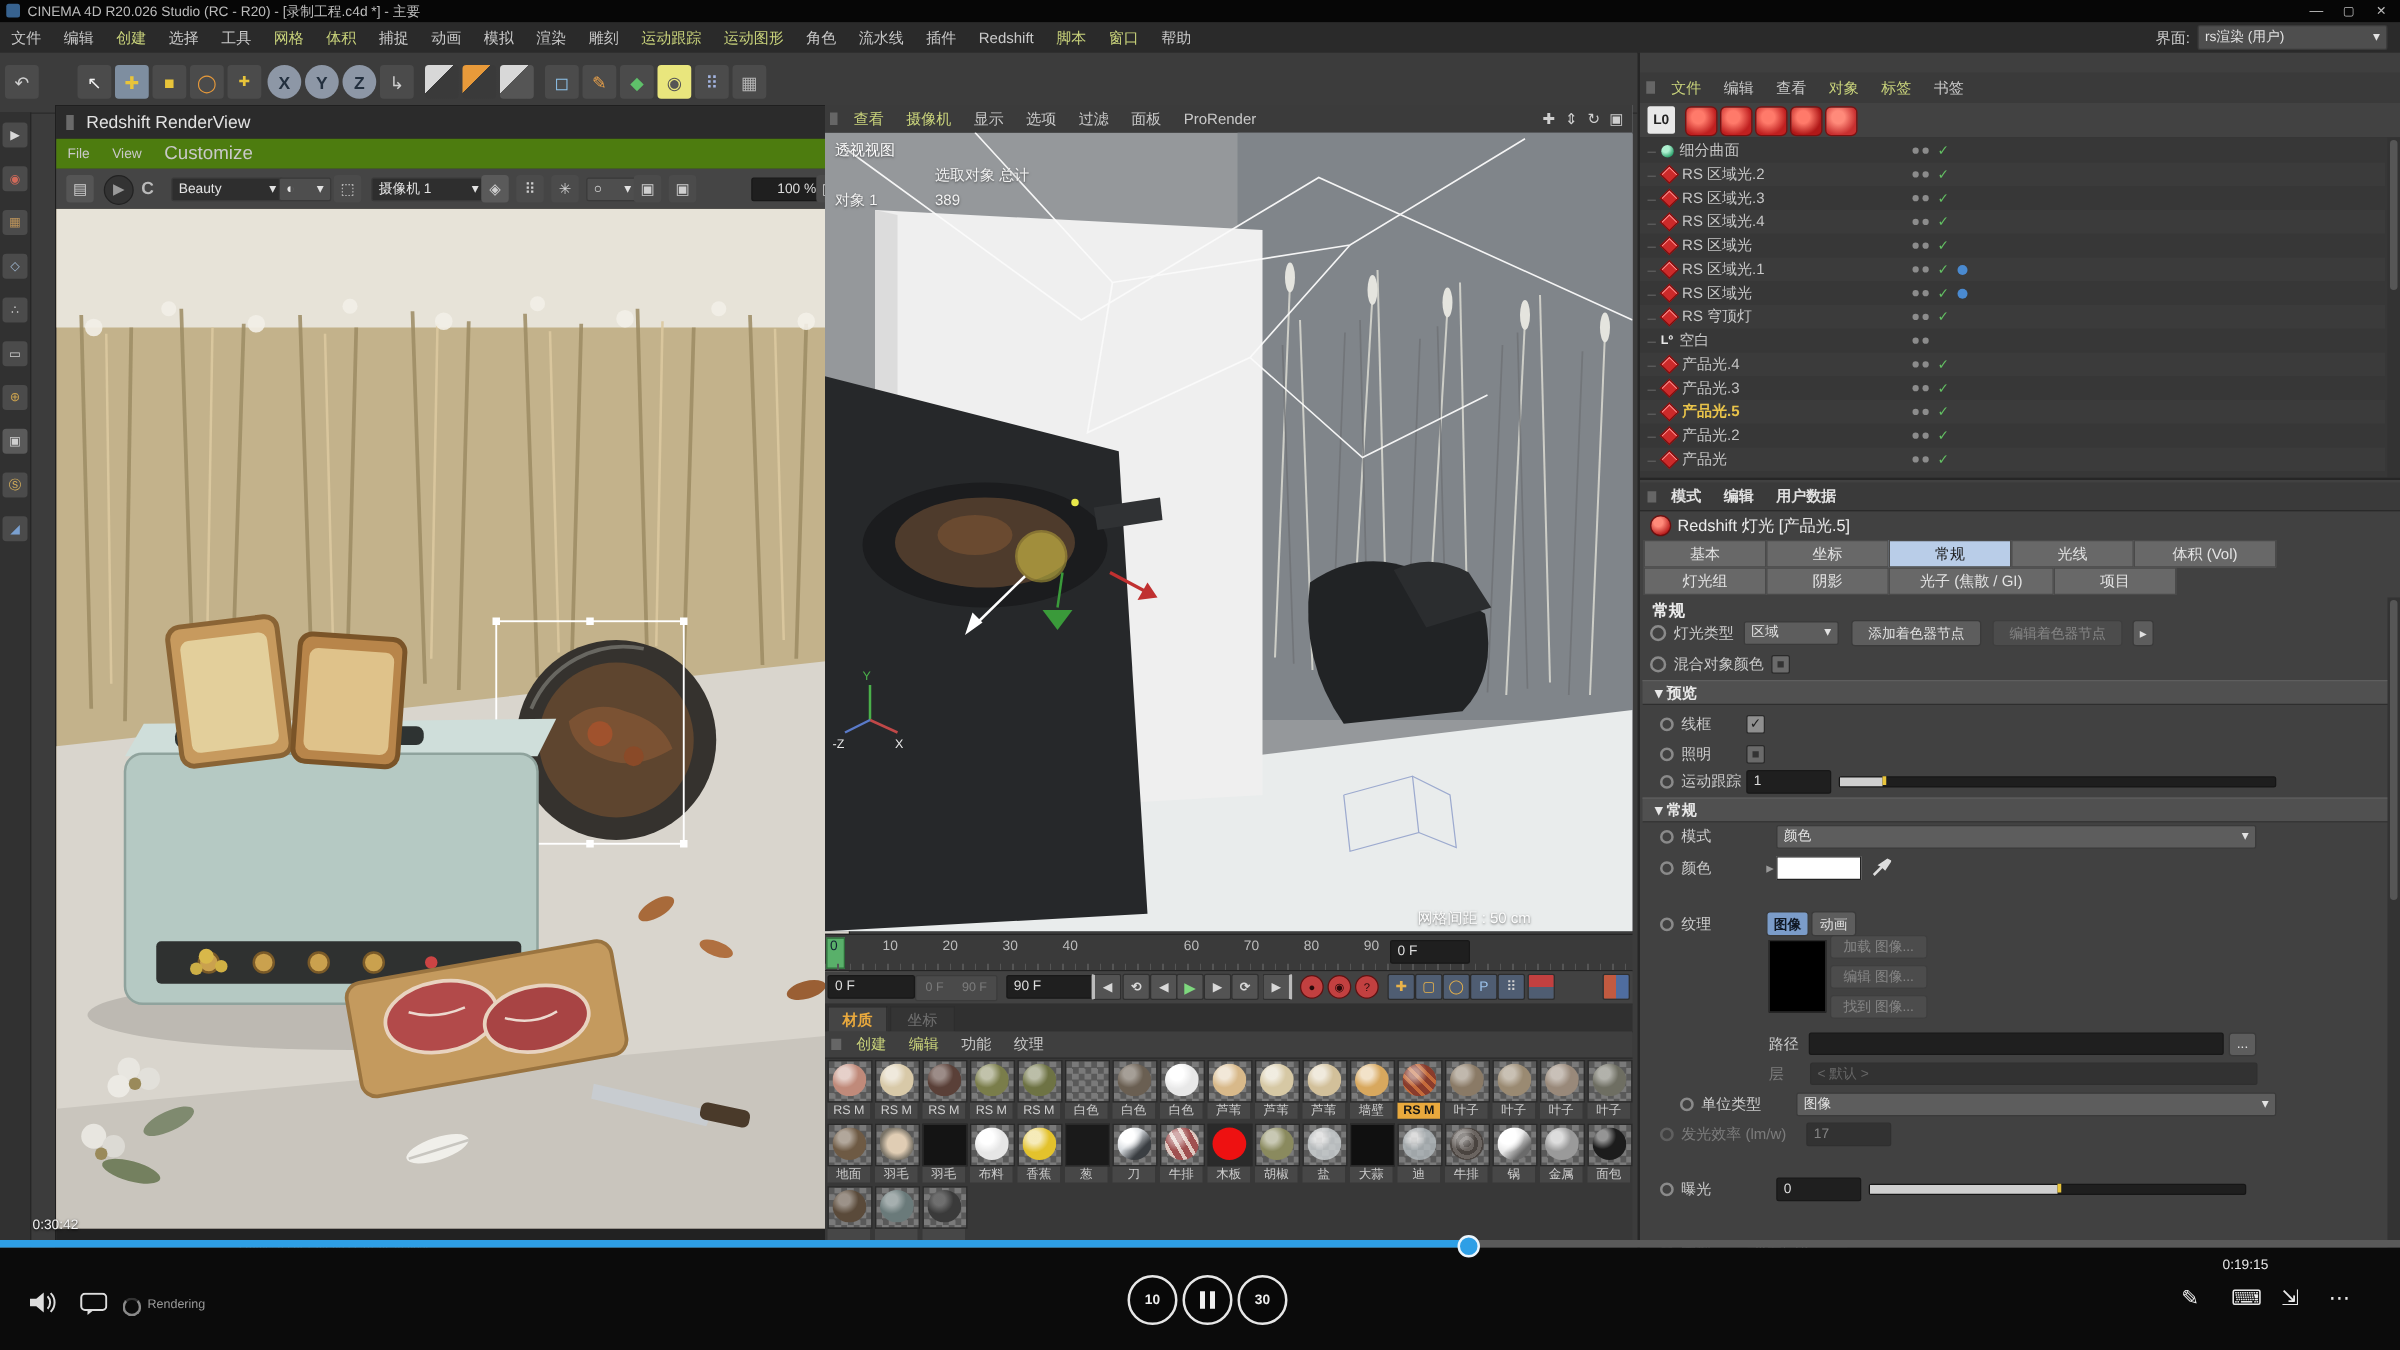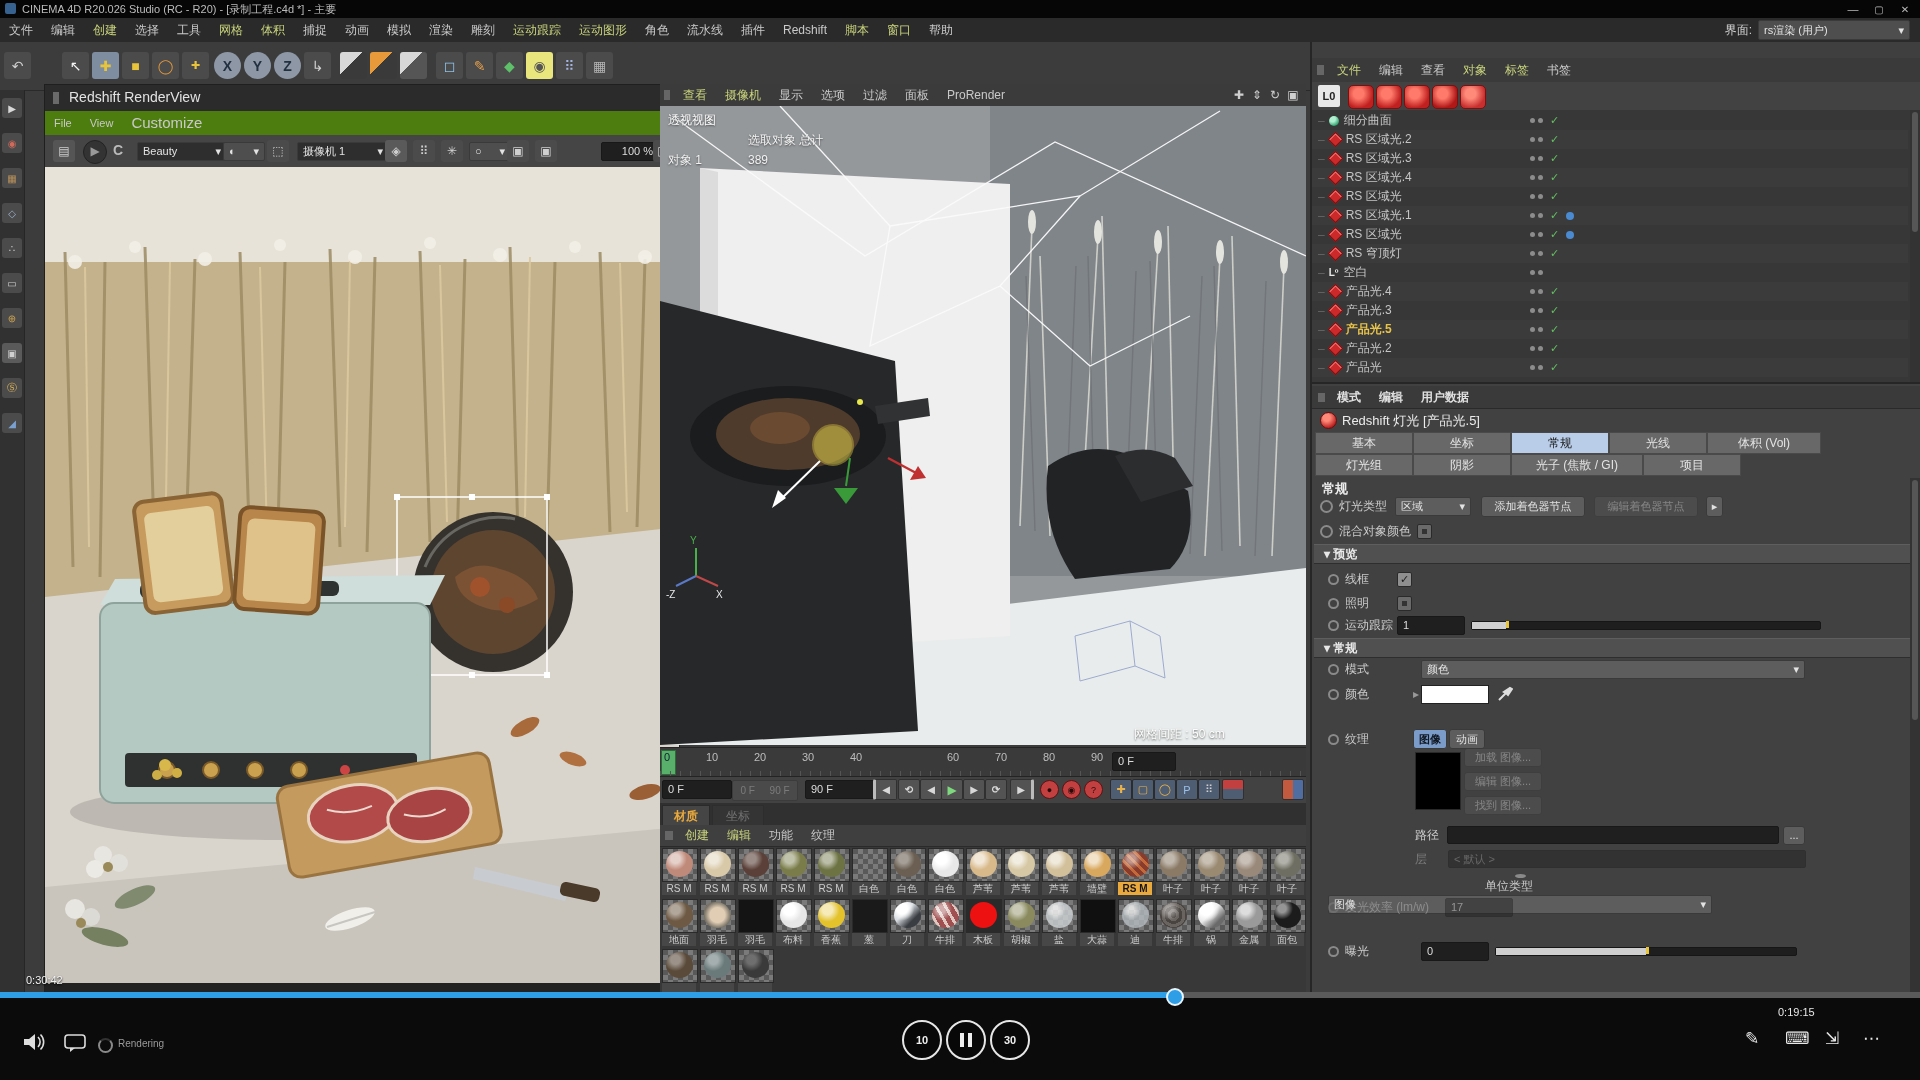--- a/index.html
+++ b/index.html
@@ -887,21 +887,21 @@
       <div class="a btn dim" style="left:152px;top:412px;width:76px;height:17px;">找到 图像...</div>
       <div class="a row" style="left:103px;top:442px;height:18px;">
         <span class="lbl">路径</span>
         <span class="field" style="width:320px;margin-left:8px;height:16px;"></span>
         <span class="btn" style="width:20px;height:17px;margin-left:4px;">...</span>
       </div>
       <div class="a row dim" style="left:103px;top:466px;height:18px;">
         <span class="lbl">层</span>
         <span class="field" style="width:346px;margin-left:21px;height:16px;color:#9a9a9a;">&lt; 默认 &gt;</span>
       </div>
-      <div class="a row" style="left:16px;top:490px;height:18px;flex-direction:column;">
+      <div class="a row" style="left:32px;top:490px;height:18px;">
         <span class="mark" style="width:7px;height:7px;"></span>
         <span class="lbl" style="margin-left:6px;width:76px;">单位类型</span>
         <span class="dd" style="width:372px;">
             <span>图像</span>
             <span>▾</span>
           </span>
       </div>
       <div class="a row dim" style="left:16px;top:514px;height:18px;">
         <span class="mark" style="width:7px;height:7px;"></span>
         <span class="lbl" style="margin-left:6px;width:100px;">发光效率 (lm/w)</span>

